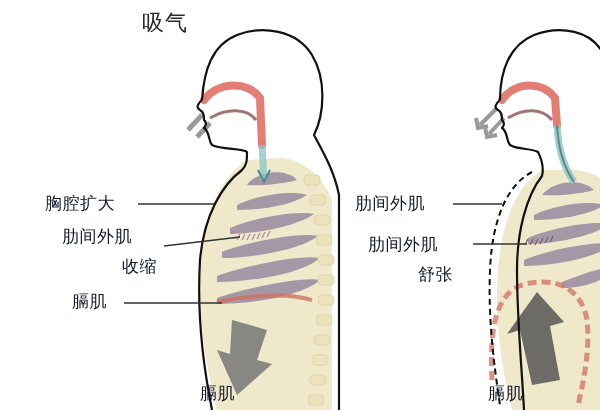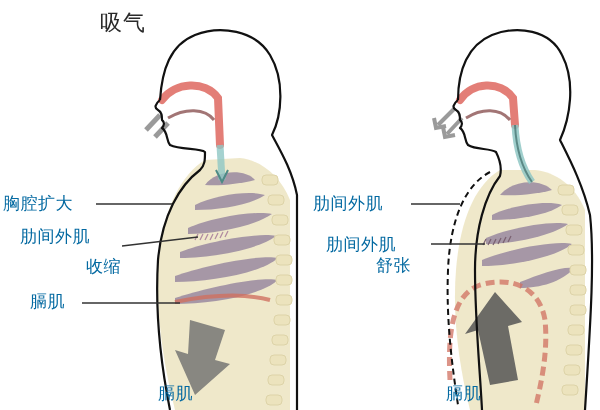--- a/index.html
+++ b/index.html
@@ -1,24 +1,24 @@
 <!DOCTYPE html>
 <html><head>
 <meta charset="utf-8">
 <style>
   html, body { margin: 0; padding: 0; background: #ffffff; }
   body { width: 600px; height: 410px; overflow: hidden; position: relative;
          font-family: "DejaVu Sans", sans-serif; }
   .stage { position: absolute; left: 0; top: 0; width: 600px; height: 410px; }
-  .panel { position: absolute; top: 0; width: 300px; height: 410px; }
+  .panel { position: absolute; top: 0; width: 300px; height: 410px; margin-left: 42px; }
   .panel.left { left: 0; }
   .panel.right { left: 300px; }
   svg.figure { position: absolute; left: 0; top: 0; width: 300px; height: 410px; }
   .title { position: absolute; font-size: 22px; color: #2a2a2a; letter-spacing: 1px; line-height: 1; }
-  .label { position: absolute; font-size: 17px; color: #0369a1; line-height: 1; white-space: nowrap; letter-spacing: 0.5px; }
+  .label { position: absolute; font-size: 17px; color: #0f172a; line-height: 1; white-space: nowrap; letter-spacing: 0.5px; }
 </style>
 </head>
 <body>
 
 <div class="stage">
 
   <div class="panel left">
     <svg class="figure" viewBox="0 0 300 410">
 
       <path d="M205,160 C180,175 160,215 158,270 C156,320 165,370 175,410 L290,410 L290,200 C280,175 260,160 240,158 Z" fill="#ede6c4" opacity="0.9"></path>
@@ -74,21 +74,21 @@
       <path d="M160,100 C162,70 170,45 195,35 C220,25 255,30 270,55 C285,80 282,115 272,135 C280,150 292,170 297,195 L297,410 M160,100 C155,104 154,108 158,110 C162,112 162,116 162,120 C165,122 164,126 162,128 C168,132 166,140 170,145 C180,150 200,148 205,152 C205,160 205,165 200,170 C180,185 162,215 158,260 C155,310 160,360 170,410" stroke="#111111" stroke-width="2.2" fill="none" stroke-linejoin="round"></path>
 
       <line x1="96" y1="204" x2="172" y2="204" stroke="#333" stroke-width="1.4"></line>
       <line x1="122" y1="246" x2="198" y2="237" stroke="#333" stroke-width="1.4"></line>
       <line x1="82" y1="303" x2="180" y2="303" stroke="#333" stroke-width="1.4"></line>
     </svg>
 
     <div class="title" style="left:100px; top:12px;">吸气</div>
     <div class="label" style="left:3px; top:195px;">胸腔扩大</div>
     <div class="label" style="left:20px; top:228px;">肋间外肌</div>
-    <div class="label" style="left:86px; top:258px;text-align:center;">收缩</div>
+    <div class="label" style="left:80px; top:258px;text-align:center;">收缩</div>
     <div class="label" style="left:30px; top:293px;">膈肌</div>
     <div class="label" style="left:158px; top:385px;">膈肌</div>
   </div>
 
   <div class="panel right">
     <svg class="figure" viewBox="0 0 300 410">
 
       <path d="M200,170 C175,185 160,220 156,270 C152,320 160,370 170,410 L285,410 L285,210 C275,185 255,172 235,170 Z" fill="#ede6c4" opacity="0.9"></path>
 
       <g fill="#9a8aa0" opacity="0.85">
@@ -140,17 +140,17 @@
       <path d="M158,100 C158,70 168,45 192,35 C218,25 250,30 262,55 C276,82 270,118 260,140 C270,160 283,185 290,215 C295,260 290,330 285,410 M158,100 C153,104 152,108 156,110 C160,112 160,116 160,120 C163,122 162,126 160,128 C166,132 164,140 168,145 C176,150 190,148 196,152 C200,160 202,168 200,176 C185,195 175,230 175,270 C175,320 180,370 182,410" stroke="#111111" stroke-width="2.2" fill="none" stroke-linejoin="round"></path>
 
       <path d="M190,172 C165,185 150,220 148,270 C146,320 152,365 158,405" stroke="#111111" stroke-width="2" stroke-dasharray="6 4" fill="none"></path>
 
       <line x1="111" y1="204" x2="160" y2="204" stroke="#333" stroke-width="1.4"></line>
       <line x1="131" y1="244" x2="185" y2="244" stroke="#333" stroke-width="1.4"></line>
     </svg>
 
     <div class="label" style="left:13px; top:195px;">肋间外肌</div>
     <div class="label" style="left:26px; top:236px;">肋间外肌</div>
-    <div class="label" style="left:76px; top:257px;">舒张</div>
+    <div class="label" style="left:76px; top:266px;">舒张</div>
     <div class="label" style="left:146px; top:385px;">膈肌</div>
   </div>
 
 </div>
 
 </body></html>

